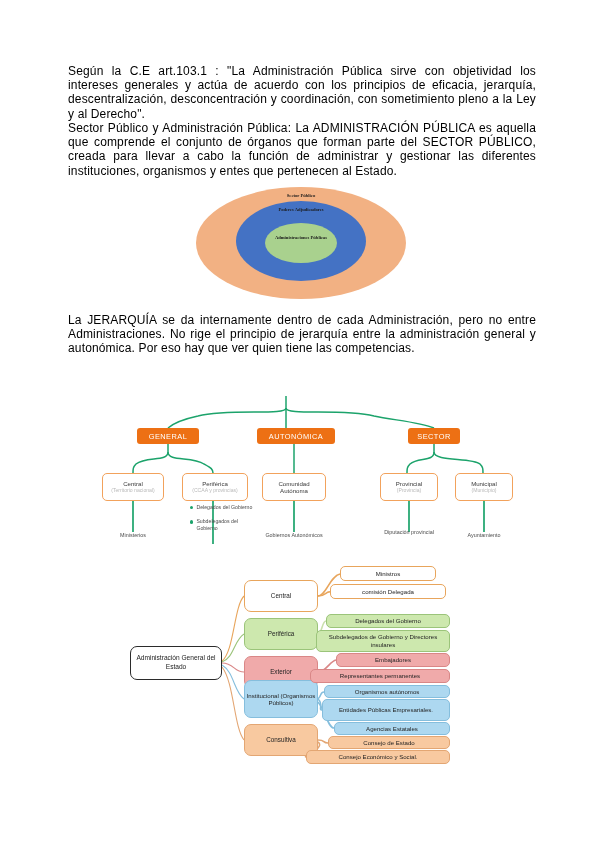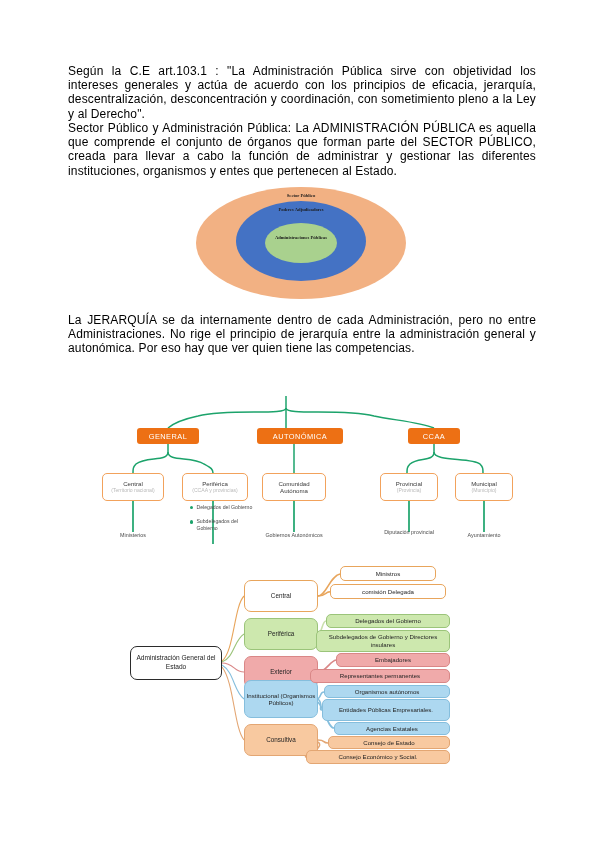--- a/index.html
+++ b/index.html
@@ -48,21 +48,21 @@
   .f-title{
     background:#1CA36B;color:#fff;border-radius:13px;
     left:72px;top:0;width:268px;height:24px;
     font-size:10.4px;letter-spacing:.35px;
   }
   .f-cat{
     background:#ED7014;color:#fff;border-radius:3px;height:16px;
     font-size:7.4px;letter-spacing:.45px;
   }
   #cat-general{left:57px;top:56px;width:62px;}
-  #cat-auto{left:177px;top:56px;width:86px;}
+  #cat-auto{left:177px;top:56px;width:78px;}
   #cat-local{left:328px;top:56px;width:52px;}
   .f-sub{
     background:#fff;border:1.1px solid #F2A25C;border-radius:5px;
     flex-direction:column;color:#4a4a4a;height:28px;
     font-size:6.1px;line-height:7.4px;
   }
   .f-sub .t1{color:#3a3a3a;}
   .f-sub .t2{color:#b9b9b9;font-size:5.1px;}
   #sub-central{left:22px;top:101px;width:62px;}
   #sub-perif{left:102px;top:101px;width:66px;}
@@ -156,21 +156,21 @@
         <path d="M133,129 L133,172" stroke-width="1.7"></path>
         <path d="M214,129 L214,160" stroke-width="1.7"></path>
         <path d="M329,129 L329,160" stroke-width="1.7"></path>
         <path d="M404,129 L404,160" stroke-width="1.7"></path>
       </g>
     </svg>
 
 
     <div class="fbox f-cat" id="cat-general">GENERAL</div>
     <div class="fbox f-cat" id="cat-auto">AUTONÓMICA</div>
-    <div class="fbox f-cat" id="cat-local">CCAA</div>
+    <div class="fbox f-cat" id="cat-local">SECTOR</div>
 
     <div class="fbox f-sub" id="sub-central">
       <span class="t1">Central</span>
       <span class="t2">(Territorio nacional)</span>
     </div>
     <div class="fbox f-sub" id="sub-perif">
       <span class="t1">Periférica</span>
       <span class="t2">(CCAA y provincias)</span>
     </div>
     <div class="fbox f-sub" id="sub-ca">

